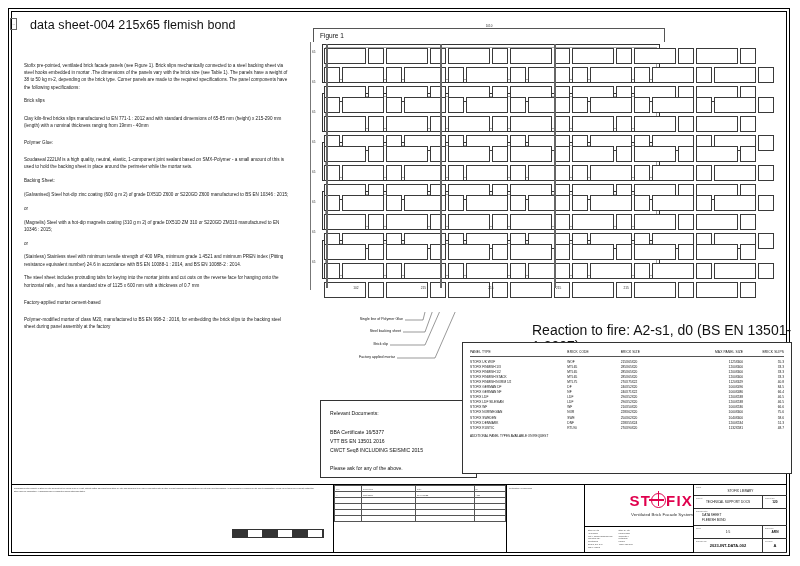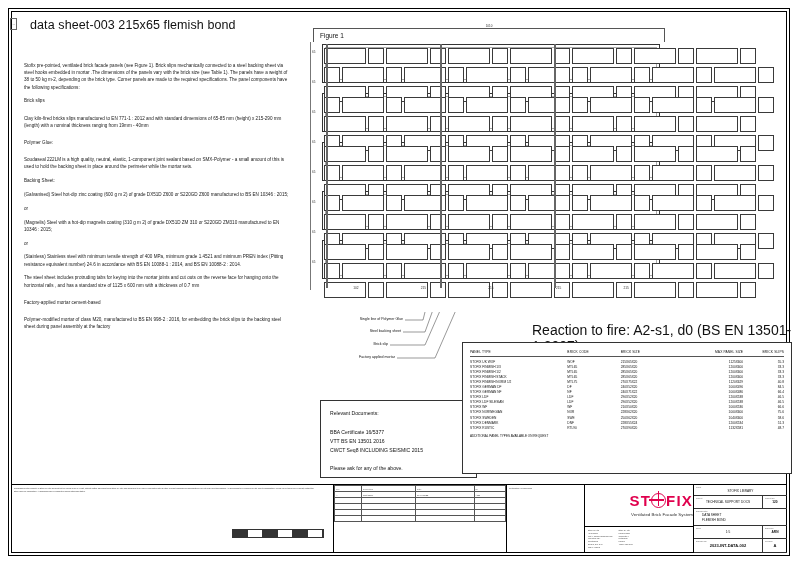--- a/index.html
+++ b/index.html
@@ -395,21 +395,21 @@
 </style>
 </head>
 <body>
 
 <div id="page">
 
   <div id="sheet-border"></div>
   <div id="sheet-border-inner"></div>
   <div id="left-tab">A1</div>
 
-  <div id="doc-title">data sheet-003 215x65 flemish bond</div>
+  <div id="doc-title">data sheet-004 215x65 flemish bond</div>
 
   <div id="body-text">
     <div class="para">Stofix pre-pointed, ventilated brick facade panels (see Figure 1). Brick slips mechanically connected to a steel backing sheet via steel hooks embedded in mortar .The dimensions of the panels vary with the brick size (see Table 1). The panels have a weight of 38 to 50 kg m-2, depending on the brick type. Corner panels are made to the required specifications. The panel components have the following specifications:</div>
     <div class="gap">Brick slips</div>
     <div class="gap">Clay kiln-fired bricks slips manufactured to EN 771-1 : 2012 and with standard dimensions of 65-85 mm (height) x 215-290 mm (length) with a nominal thickness ranging from 19mm - 40mm</div>
     <div class="gap">Polymer Glue:</div>
     <div class="para">Soudaseal 222LM is a high quality, neutral, elastic, 1-component joint sealant based on SMX-Polymer - a small amount of this is used to hold the backing sheet in place around the perimeter while the mortar sets.</div>
     <div class="para">Backing Sheet:</div>
     <div class="para">(Galvanised) Steel hot-dip zinc coating (600 g m 2) of grade DX51D Z600 or S220GD Z600 manufactured to BS EN 10346 : 2015;</div>
     <div class="para">or</div>

